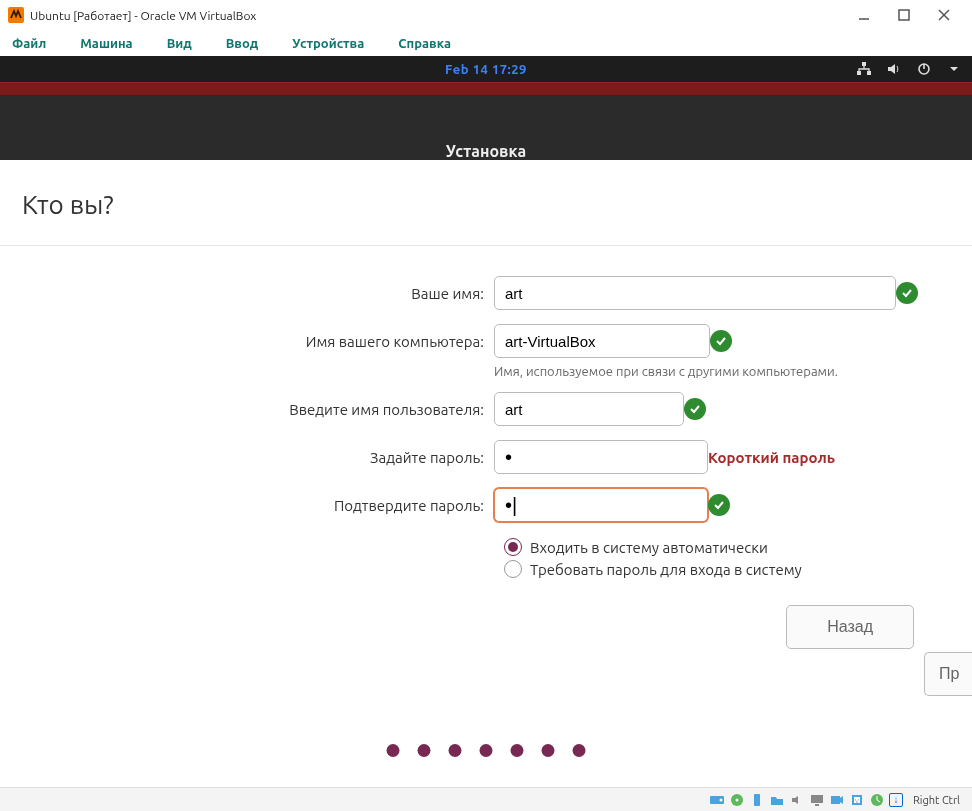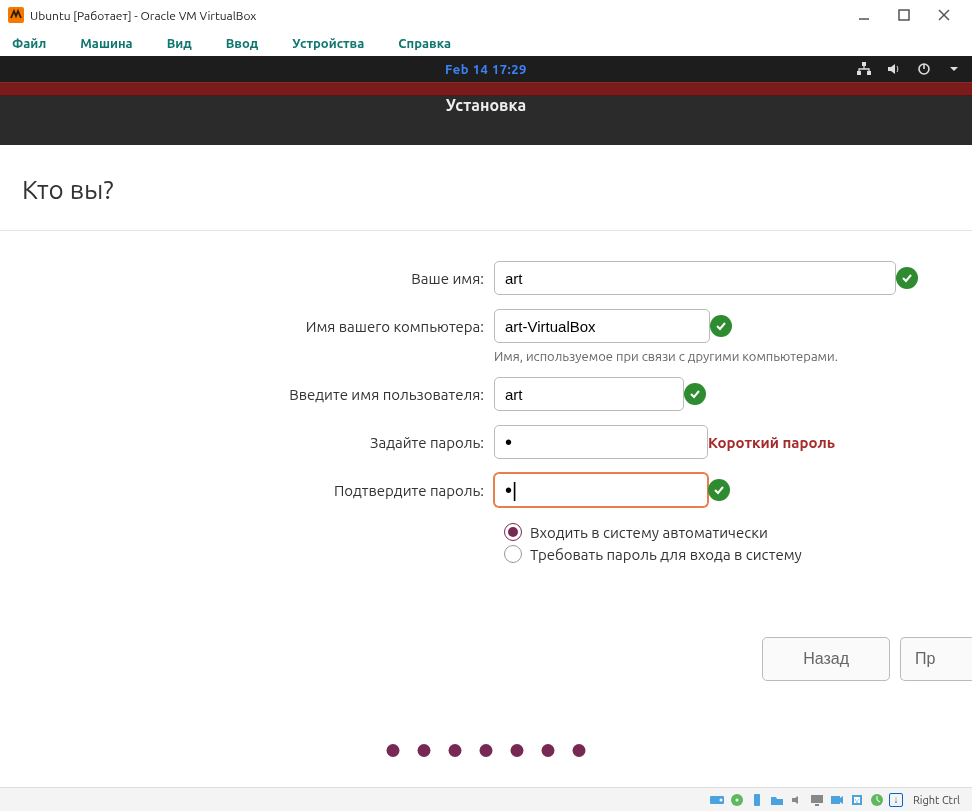--- a/index.html
+++ b/index.html
@@ -17,21 +17,21 @@
 
   
   .ubuntu-topbar { height: 26px; background: #1d1d1d; color: #ddd; display: flex; align-items: center; justify-content: center; position: relative; font-size: 13px; }
   .topbar-datetime { color: #3b82f6; font-weight: 600; letter-spacing: 0.5px; }
   .topbar-right { position: absolute; right: 10px; top: 0; height: 100%; display: flex; align-items: center; gap: 14px; }
   .topbar-right .ticon { width: 16px; height: 16px; display: flex; align-items: center; justify-content: center; cursor: pointer; }
 
   .red-strip { height: 14px; background: #7a1c1c; border-top:1px solid #8d2626; border-bottom:1px solid #5a1313; }
 
   
-  .installer-header { height: 49px; background: #2b2b2b; display: flex; align-items: flex-start; justify-content: center; }
+  .installer-header { height: 64px; background: #2b2b2b; display: flex; align-items: flex-end; justify-content: center; }
   .installer-title { color: #eee; font-weight: 700; font-size: 16px; }
 
   
   .installer-body { padding: 30px 22px 0 22px; background: #fff; position:relative; height: 560px; }
   .heading { font-size: 26px; font-weight: 400; color: #333; margin-bottom: 26px; }
   .divider { height: 1px; background: #e5e5e5; margin: 0 -22px 30px -22px; }
 
   .form { display: flex; flex-direction: column; gap: 14px; }
   .row { display: flex; align-items: center; }
   .row .lbl { width: 472px; text-align: right; padding-right: 10px; color: #333; font-size: 15px; }
@@ -54,21 +54,21 @@
 
   .radio-row { display:flex; align-items:center; gap:8px; margin-left:482px; margin-top:4px; }
   .radio { width:18px; height:18px; border-radius:50%; border:1px solid #999; display:flex; align-items:center; justify-content:center; cursor:pointer; background:#fff;}
   .radio.sel { border:1px solid #772953; }
   .radio.sel::after { content:""; width:10px; height:10px; border-radius:50%; background:#772953; }
   .radio-label { font-size:15px; color:#333; }
 
   
   .btnrow { position:absolute; right:0; bottom:24px; display:flex; gap:10px; }
   .ubtn { height:44px; border:1px solid #bbb; border-radius:5px; background:#fafafa; color:#666; font-size:16px; padding:0 40px; cursor:pointer; }
-  .ubtn.cut { width:72px; padding:0; border-radius:5px 0 0 5px; border-right:none; overflow:hidden; text-align:left; text-indent:14px; }
+  .ubtn.cut { width:48px; padding:0; border-radius:5px 0 0 5px; border-right:none; overflow:hidden; text-align:left; text-indent:14px;margin-top:47px; }
 
   
   .dots { position:absolute; left:50%; transform:translateX(-50%); top:744px; display:flex; gap:18px; }
   .dot { width:13px; height:13px; border-radius:50%; background:#772953; }
 
   
   .vb-status { position:absolute; bottom:0; right:0; height:24px; display:flex; align-items:center; gap:4px; padding:0 6px; background:#f4f4f4; border-top:1px solid #ddd; width:100%; justify-content:flex-end; }
   .vb-sicon { width:16px; height:16px; display:flex; align-items:center; justify-content:center; }
   .hostkey { font-size:11px; color:#444; margin-left:4px; padding-right:6px; }
   .hostkey-icon { width:14px; height:14px; border:1px solid #0066cc; border-radius:2px; display:flex; align-items:center; justify-content:center; color:#0066cc; font-size:10px; margin-right:2px; }

